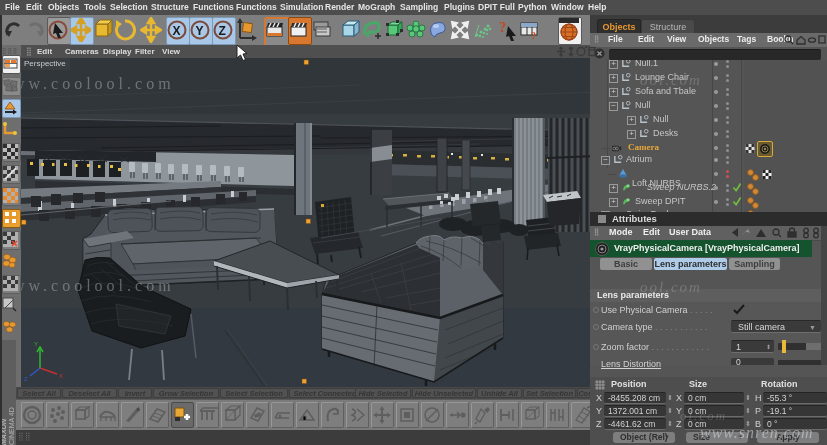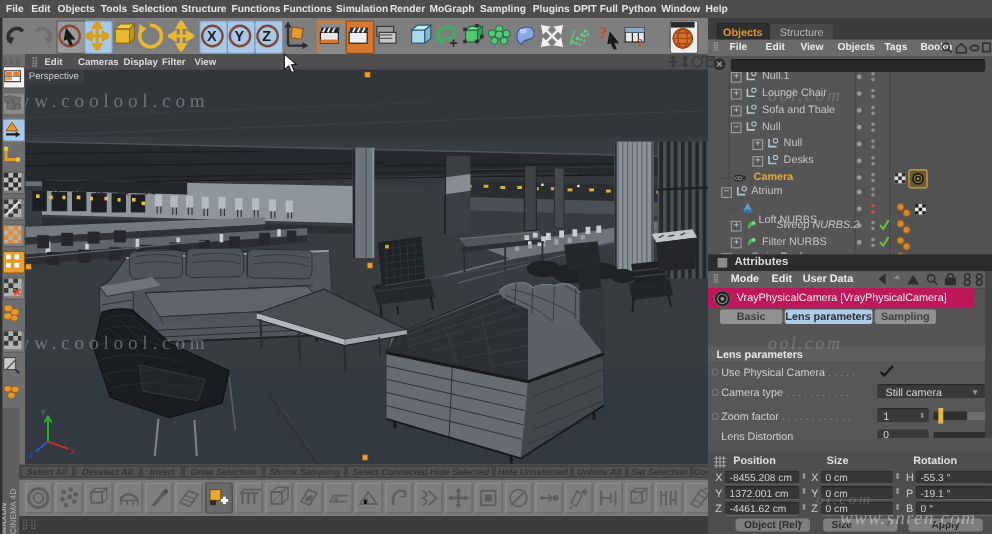--- a/index.html
+++ b/index.html
@@ -674,21 +674,21 @@
 </svg>
 
 <div style="position:absolute;left:0;top:0;background:#3a3d40;color:#c8ccd0;font-size:8px;padding:1px 4px 2px 3px;">Perspective</div>
 </div>
 
 <div id="selrow" class="abs">
 <span class="selbtn" style="left:2px;width:44px;">Select All</span>
 <span class="selbtn" style="left:47px;width:55px;">Deselect All</span>
 <span class="selbtn" style="left:103px;width:34px;">Invert</span>
 <span class="selbtn" style="left:138px;width:66px;">Grow Selection</span>
-<span class="selbtn" style="left:205px;width:68px;">Shrink Sampling</span>
+<span class="selbtn" style="left:205px;width:68px;">Select Selection</span>
 <span class="selbtn" style="left:274px;width:72px;">Select Connected</span>
 <span class="selbtn" style="left:340px;width:56px;">Hide Selected</span>
 <span class="selbtn" style="left:397px;width:64px;">Hide Unselected</span>
 <span class="selbtn" style="left:462px;width:45px;">Unhide All</span>
 <span class="selbtn" style="left:508px;width:53px;">Set Selection</span>
 <span class="selbtn" style="left:562px;width:19px;">Com</span>
 </div>
 <div id="iconrow" class="abs">
 <div class="bicon" style="left:6px;"><svg width="21" height="24" viewBox="0 0 21 24">
           <circle cx="10" cy="12" r="8" fill="none" stroke="#5e5e5e" stroke-width="2.5"></circle>
@@ -891,21 +891,21 @@
 <div class="trow" style="top:53px;"><span class="ebox" style="left:37px;">+</span><svg class="nullico" style="left:49px;" width="11" height="10" viewBox="0 0 11 10">
             <path d="M2,1 L2,8 L9,8" stroke="#b8c4cc" stroke-width="1.5" fill="none"></path>
             <circle cx="8" cy="2.5" r="2" fill="none" stroke="#b8c4cc" stroke-width="1"></circle>
           </svg><span style="position:absolute;left:63px;top:1px;">Null</span><span class="dot1"></span><span class="vdots"><i style="top:3px"></i><i style="top:8px"></i></span></div>
 
 <div class="trow" style="top:67px;"><span class="ebox" style="left:37px;">+</span><svg class="nullico" style="left:49px;" width="11" height="10" viewBox="0 0 11 10">
             <path d="M2,1 L2,8 L9,8" stroke="#b8c4cc" stroke-width="1.5" fill="none"></path>
             <circle cx="8" cy="2.5" r="2" fill="none" stroke="#b8c4cc" stroke-width="1"></circle>
           </svg><span style="position:absolute;left:63px;top:1px;">Desks</span><span class="dot1"></span><span class="vdots"><i style="top:3px"></i><i style="top:8px"></i></span></div>
 
-<div class="trow" style="top:81px;"><span style="position:absolute;left:12px;top:7px;width:8px;height:1px;background:#494949;"></span>
+<div class="trow" style="top:81px;font-family:Liberation Serif, serif;"><span style="position:absolute;left:12px;top:7px;width:8px;height:1px;background:#494949;"></span>
 <svg class="nullico" style="left:22px;top:3px;" width="13" height="9" viewBox="0 0 13 9">
             <rect x="0" y="1" width="9" height="7" rx="1" fill="#2a2a2a"></rect>
             <circle cx="3" cy="4.5" r="1.8" fill="none" stroke="#aaa" stroke-width="0.8"></circle>
             <circle cx="6.5" cy="4.5" r="1.8" fill="none" stroke="#aaa" stroke-width="0.8"></circle>
             <path d="M9,3 L12,1.5 L12,7 L9,5.5 Z" fill="#2a2a2a"></path>
           </svg>
 <span style="position:absolute;left:38px;top:1px;color:#e8a838;font-weight:bold;">Camera</span><span class="dot1"></span><span class="vdots"><i style="top:3px"></i><i style="top:8px"></i></span>
 <svg class="nullico" style="left:155px;top:2.5px" width="9" height="9" viewBox="0 0 9 9">
             <rect width="9" height="9" fill="#ddd"></rect>
             <rect x="0" y="0" width="3" height="3" fill="#333"></rect>
@@ -946,21 +946,21 @@
             <circle cx="8" cy="3.5" r="1.8" fill="#88d888"></circle>
           </svg><span style="position:absolute;left:57px;top:1px;font-style:italic;">Sweep NURBS.2</span><span class="dot1"></span><span class="vdots"><i style="top:3px"></i><i style="top:8px"></i></span>
 <svg class="nullico" style="left:142px;top:2px" width="10" height="10" viewBox="0 0 10 10">
             <path d="M1,5 L4,8.5 L9,0.5" stroke="#70c040" stroke-width="1.8" fill="none"></path>
           </svg>
 <span class="mdot" style="left:157px;top:2px;"></span><span class="mdot" style="left:162px;top:7px;"></span></div>
 
 <div class="trow" style="top:135px;"><span class="ebox" style="left:19px;">+</span><svg class="nullico" style="left:31px;top:2px;" width="11" height="11" viewBox="0 0 11 11">
             <path d="M2,9 Q2,3 7,2 Q10,1.5 10,4 Q10,6 7,6 Q4,6.5 4,9 Z" fill="#58b858"></path>
             <circle cx="8" cy="3.5" r="1.8" fill="#88d888"></circle>
-          </svg><span style="position:absolute;left:45px;top:1px;">Filter NURBS</span><span class="dot1"></span><span class="vdots"><i style="top:3px"></i><i style="top:8px"></i></span>
+          </svg><span style="position:absolute;left:45px;top:1px;">Sweep DPIT</span><span class="dot1"></span><span class="vdots"><i style="top:3px"></i><i style="top:8px"></i></span>
 <svg class="nullico" style="left:142px;top:2px" width="10" height="10" viewBox="0 0 10 10">
             <path d="M1,5 L4,8.5 L9,0.5" stroke="#70c040" stroke-width="1.8" fill="none"></path>
           </svg>
 <span class="mdot" style="left:157px;top:2px;"></span><span class="mdot" style="left:162px;top:7px;"></span></div>
 
 <div class="trow" style="top:148px;">
           <span class="ebox" style="left:11px;">+</span>
           <span style="position:absolute;left:36px;top:1px;">Swim Pool</span>
           <span class="mdot" style="left:157px;top:2px;"></span>
         </div>
@@ -988,21 +988,21 @@
             <rect x="58" y="5" width="8" height="5" fill="#2e2e2e"></rect>
             <path d="M59.5,5 v-1.5 a2.5,2.5 0 0 1 5,0 V5"></path>
             <circle cx="76" cy="3.5" r="2.3"></circle>
             <circle cx="76" cy="8.5" r="2.3"></circle>
             <circle cx="86" cy="3.5" r="2.3"></circle>
             <circle cx="86" cy="8.5" r="2.3"></circle>
           </g>
         </svg>
 </div>
 
-<div class="abs" style="left:0;top:225px;width:222px;height:17px;background:#be185d;color:#efefef;font-size:9px;">
+<div class="abs" style="left:0;top:225px;width:222px;height:17px;background:#14532d;color:#efefef;font-size:9px;font-weight:bold;">
 <svg class="abs" style="left:5px;top:1.5px" width="14" height="14" viewBox="0 0 14 14">
           <circle cx="7" cy="7" r="6.5" fill="#1e1e1e" stroke="#666" stroke-width="0.8"></circle>
           <circle cx="7" cy="7" r="4" fill="none" stroke="#888" stroke-width="1"></circle>
           <circle cx="7" cy="7" r="1.6" fill="#999"></circle>
         </svg>
 <span class="rtxt" style="left:24px;top:3px;">VrayPhysicalCamera [VrayPhysicalCamera]</span>
 </div>
 
 <div class="abs" style="left:0;top:242px;width:237px;height:14px;background:#555;">
 <div class="abs" style="left:10px;top:1px;width:52px;height:12px;background:#919191;border-radius:2px;color:#3e3e3e;font-size:9px;font-weight:bold;text-align:center;line-height:12px;">Basic</div>
@@ -1023,21 +1023,21 @@
         </svg>
 <span class="rtxt" style="left:3px;top:22px;width:4px;height:4px;border:1px solid #777;border-radius:50%;"></span>
 <span class="rtxt" style="left:11px;top:20px;">Camera type <span style="color:#8a8a8a">. . . . . . . . . . .</span></span>
 <div class="abs" style="left:141px;top:18px;width:90px;height:13px;background:#3a3a3a;border-radius:2px;border-top:1px solid #282828;border-bottom:1px solid #6e6e6e;color:#d8d8d8;line-height:13px;box-sizing:border-box;padding-left:7px;">Still camera<span style="position:absolute;right:5px;top:0;color:#999;font-size:7px;">▼</span></div>
 <span class="rtxt" style="left:3px;top:42px;width:4px;height:4px;border:1px solid #777;border-radius:50%;"></span>
 <span class="rtxt" style="left:11px;top:40px;text-align:center;">Zoom factor <span style="color:#8a8a8a">. . . . . . . . . . . .</span></span>
 <div class="abs" style="left:141px;top:38px;width:43px;height:13px;background:#3a3a3a;border-radius:2px;border-top:1px solid #282828;border-bottom:1px solid #6e6e6e;color:#d8d8d8;line-height:13px;box-sizing:border-box;padding-left:5px;">1<span style="position:absolute;right:3px;top:0;color:#999;font-size:6px;">⬍</span></div>
 <div class="abs" style="left:188px;top:41px;width:44px;height:7px;background:#303030;border-radius:1px;"></div>
 <div class="abs" style="left:192px;top:38px;width:4px;height:13px;background:#e8b838;"></div>
 <div class="abs" style="left:216px;top:41px;width:16px;height:7px;background:#6e6e6e;"></div>
-<span class="rtxt" style="left:11px;top:57px;">Lens Distortion</span>
+<span class="rtxt" style="left:11px;top:57px;text-decoration:underline;">Lens Distortion</span>
 <div class="abs" style="left:141px;top:56px;width:43px;height:7px;background:#3a3a3a;border-radius:2px 2px 0 0;color:#d8d8d8;font-size:8.5px;line-height:9px;box-sizing:border-box;padding-left:5px;">0</div>
 <div class="abs" style="left:188px;top:58px;width:44px;height:5px;background:#303030;"></div>
 </div>
 <div class="abs" style="left:231px;top:211px;width:6px;height:139px;background:#454545;"></div>
 
 
 <div class="abs" style="left:0;top:362px;width:237px;height:68px;background:#4e4e4e;color:#d0d0d0;font-size:9px;">
 <svg class="abs" style="left:5px;top:3px" width="10" height="10" viewBox="0 0 10 10">
           <g stroke="#9a9a9a" stroke-width="1">
             <line x1="0" y1="2" x2="10" y2="2"></line>

